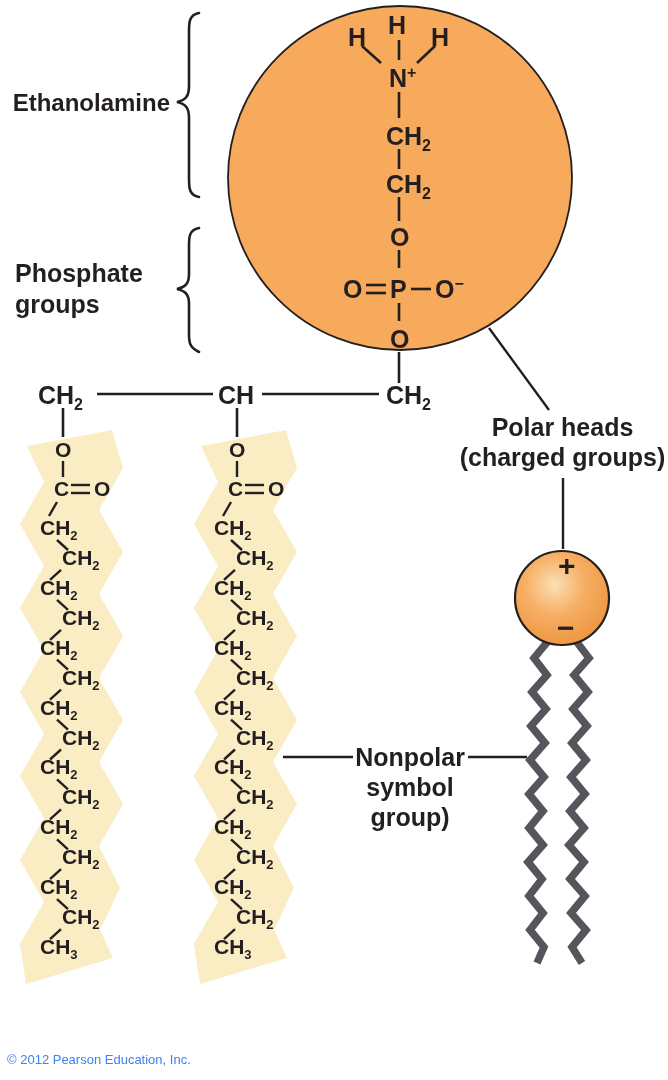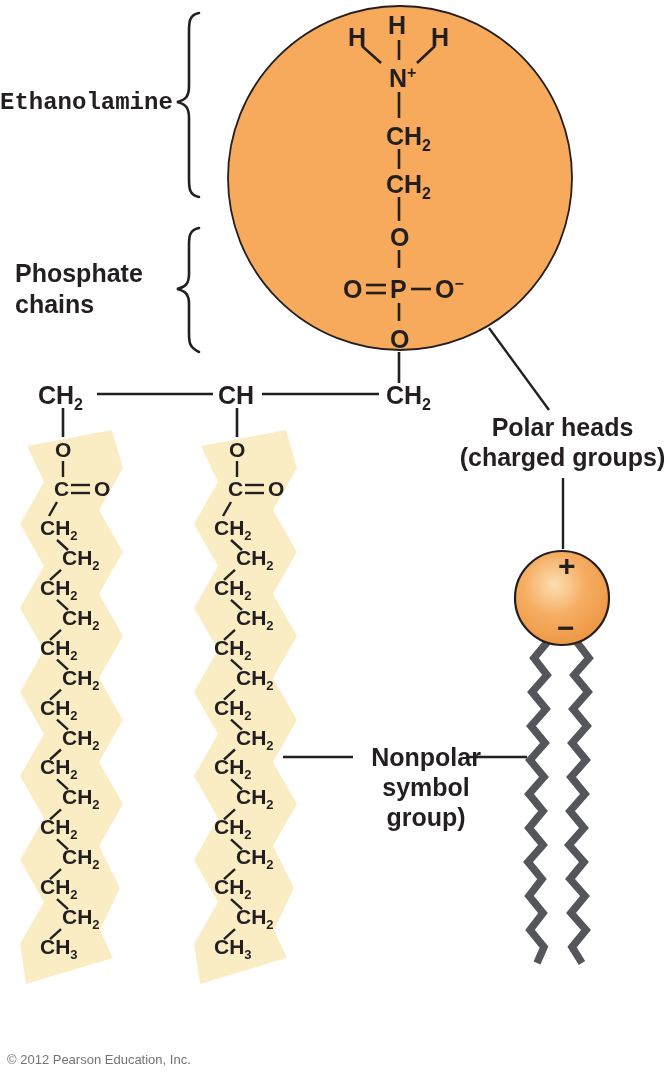--- a/index.html
+++ b/index.html
@@ -5,30 +5,30 @@
   html,body{margin:0;padding:0;background:#ffffff;}
   #figure{position:relative;width:668px;height:1080px;background:#ffffff;overflow:hidden;
           font-family:"Liberation Sans","DejaVu Sans",sans-serif;color:#231F20;}
   svg{position:absolute;left:0;top:0;}
   .lbl{position:absolute;font-weight:bold;color:#231F20;}
   .chem{position:absolute;font-weight:bold;font-size:25px;line-height:24px;white-space:nowrap;}
   .chem sub{font-size:16px;line-height:0;}
   .chem sup{font-size:16px;line-height:0;}
   .chem-sm{position:absolute;font-weight:bold;font-size:21px;line-height:22px;white-space:nowrap;}
   .chem-sm sub{font-size:13px;line-height:0;}
-  .ethanolamine{left:0;top:89px;width:170px;text-align:right;font-size:24px;font-family:Liberation Mono, monospace;}
+  .ethanolamine{left:0;top:89px;width:170px;text-align:right;font-size:24px;}
   .phosphate{left:15px;top:258px;width:150px;text-align:left;font-size:25px;line-height:31px;}
   .polarheads{left:450px;top:412px;width:225px;text-align:center;font-size:25px;line-height:30px;}
-  .nonpolar{left:325px;top:742px;width:170px;text-align:center;font-size:25px;line-height:30px;margin-left:16px;}
+  .nonpolar{left:325px;top:742px;width:170px;text-align:center;font-size:25px;line-height:30px;}
   .caption-a{left:7px;top:992px;font-size:27px;}
   .caption-a .tag{margin-right:7px;}
   .caption-b{left:425px;top:992px;width:215px;text-align:right;font-size:27px;line-height:31px;}
   .caption-b .tag{margin-right:8px;}
   .pre{white-space:pre;}
-  .copyright{position:absolute;left:7px;top:1052px;font-size:13px;color:#737373;font-weight:normal;}
+  .copyright{position:absolute;left:7px;top:1052px;font-size:13px;color:#3b82f6;font-weight:normal;}
   .sphere-sign{position:absolute;font-weight:bold;font-size:30px;line-height:28px;}
 </style>
 </head>
 <body>
 
 <div id="figure">
 
   <svg width="668" height="1080" viewBox="0 0 668 1080">
     <defs>
       <radialGradient id="sphereGrad" cx="42%" cy="36%" r="72%">
@@ -118,21 +118,21 @@
     <polyline fill="none" stroke-width="7.5" stroke-linejoin="miter" points="549,640 534,658 547,675 532,692 546,709 531,726 545,743 530,760 544,777 529,794 543,811 529,828 543,845 528,862 542,879 529,896 543,913 530,930 544,947 537,963" stroke="#54565B"></polyline>
     <polyline fill="none" stroke-width="7.5" stroke-linejoin="miter" points="576,641 589,658 574,675 588,692 573,709 587,726 572,743 586,760 571,777 585,794 570,811 584,828 569,845 584,862 570,879 585,896 571,913 586,930 572,947 582,963" stroke="#54565B"></polyline>
 
     <circle cx="562" cy="598" r="47" fill="url(#sphereGrad)" stroke="#231F20" stroke-width="2.2"></circle>
   </svg>
 
   <div class="lbl ethanolamine">Ethanolamine</div>
 
   <div class="lbl phosphate">
     <div>Phosphate</div>
-    <div>chains</div>
+    <div>groups</div>
   </div>
 
   <div class="lbl polarheads">
     <div>Polar heads</div>
     <div>(charged groups)</div>
   </div>
 
   <div class="lbl nonpolar">
     <div>Nonpolar</div>
     <div>symbol</div>

